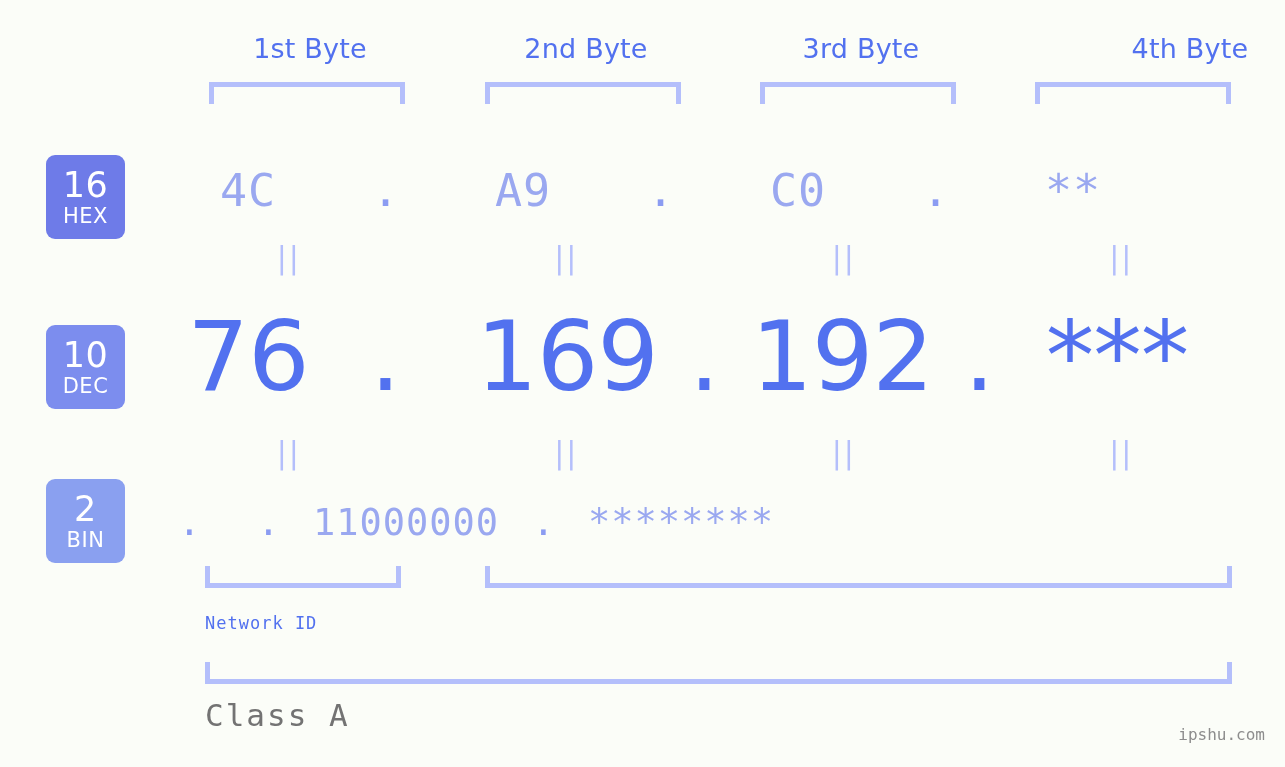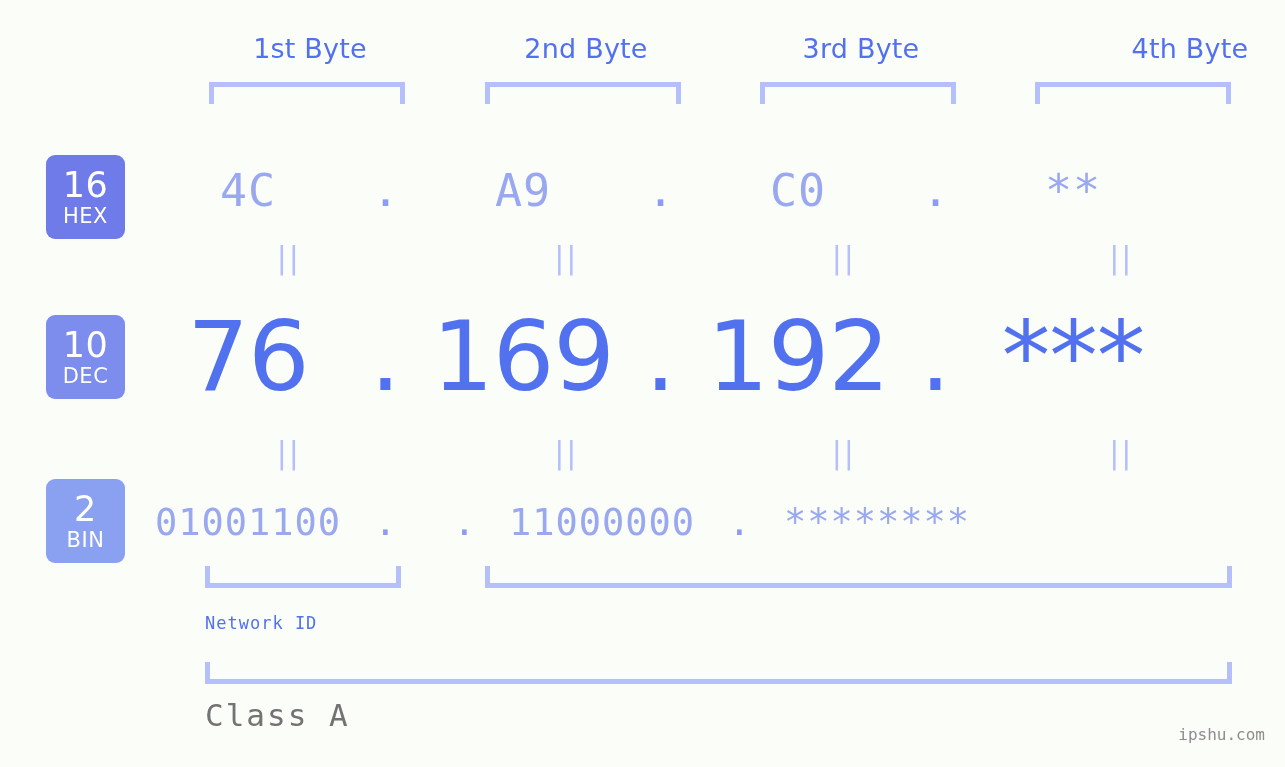--- a/index.html
+++ b/index.html
@@ -227,50 +227,49 @@
     </div>
   </div>
 
   <div class="eqrow eqrow-top">
     <div class="eq">||</div>
     <div class="eq">||</div>
     <div class="eq">||</div>
     <div class="eq">||</div>
   </div>
 
-  <div class="badge" style="top: 315px; background: rgb(124, 141, 238);">
+  <div class="badge" style="top: 325px; background: rgb(124, 141, 238);">
     <span class="num">10</span>
     <span class="nm">DEC</span>
   </div>
   <div class="row row-dec">
     <div class="cellgroup">
       <div class="val" style="width:196px;">76</div>
       <div class="sep" style="width:79px;">.</div>
-      <div class="val" style="width:196px;">169</div>
+      <div class="val" style="width:196px;margin-left:44px;">169</div>
       <div class="sep" style="width:79px;">.</div>
       <div class="val" style="width:196px;">192</div>
       <div class="sep" style="width:79px;">.</div>
       <div class="val" style="width:196px;">***</div>
     </div>
   </div>
 
   <div class="eqrow eqrow-bot">
     <div class="eq">||</div>
     <div class="eq">||</div>
     <div class="eq">||</div>
     <div class="eq">||</div>
   </div>
 
   <div class="badge" style="top: 479px; background: rgb(138, 160, 240);">
     <span class="num">2</span>
     <span class="nm">BIN</span>
   </div>
   <div class="row row-bin">
     <div class="cellgroup">
-      <div class="val" style="width:196px;">01001100</div>
       <div class="sep" style="width:79px;">.</div>
       <div class="sep" style="width:79px;">.</div>
       <div class="val" style="width:196px;">11000000</div>
       <div class="sep" style="width:79px;">.</div>
       <div class="val" style="width:196px;">********</div>
     </div>
   </div>
 
   <div class="bracket-up" style="left:205px; top:566px; width:196px;"></div>
   <div class="bracket-up" style="left:485px; top:566px; width:747px;"></div>

